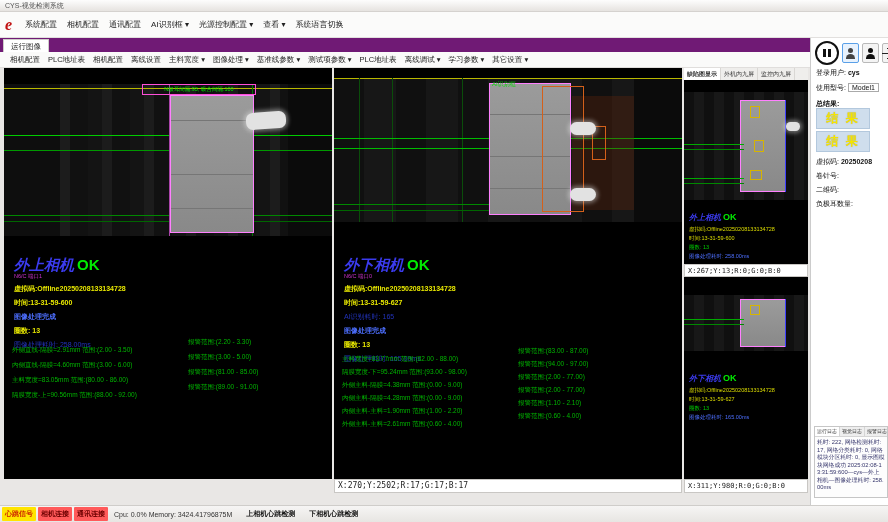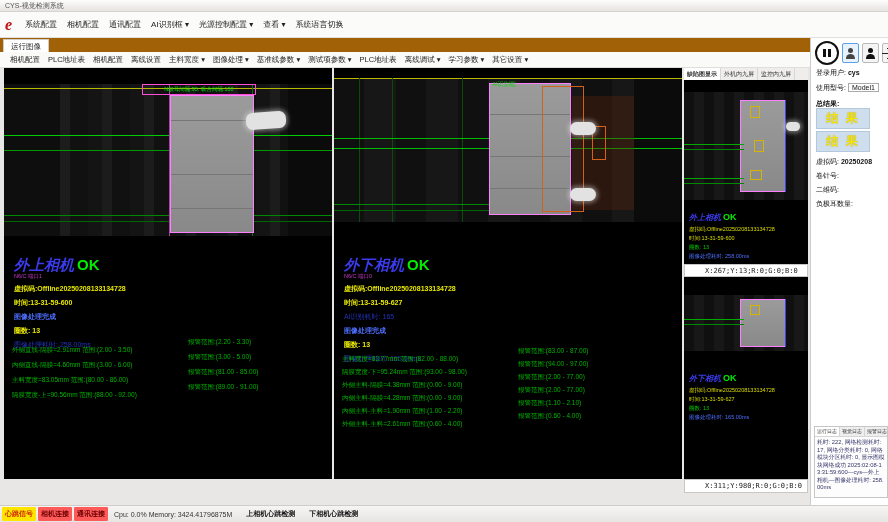--- a/index.html
+++ b/index.html
@@ -8,21 +8,21 @@
 
   
   .titlebar { position:absolute; left:0; top:0; width:888px; height:12px;
               background:linear-gradient(#fdfdfd,#e6e3e0); border-bottom:1px solid #d5d2cf;
               font-size:7px; color:#555; line-height:12px; padding-left:5px; box-sizing:border-box; }
   .menubar { position:absolute; left:0; top:12px; width:888px; height:26px; background:#fbfbfa;
              border-bottom:1px solid #e2e0de; display:flex; align-items:center; padding-left:5px; box-sizing:border-box; }
   .logo { color:#c11212; font-weight:bold; font-style:italic; font-size:16px; line-height:16px;
           font-family:"Liberation Serif", serif; margin-right:8px; }
   .menu-item { font-size:8px; color:#222; padding:3px 5px; white-space:nowrap; cursor:default; }
-  .tabrow { position:absolute; left:0; top:38px; width:810px; height:14px; background:#a16207;
+  .tabrow { position:absolute; left:0; top:38px; width:810px; height:14px; background:#701a75;
             border-bottom:1px solid #d9d7d4; }
   .tab { position:absolute; left:3px; top:1px; height:13px; background:#ffffff; border:1px solid #cfcdca;
          border-bottom:none; font-size:7.5px; color:#222; padding:2px 7px 0 7px; box-sizing:border-box; }
   .toolbar2 { position:absolute; left:0; top:52px; width:810px; height:16px; background:#fafaf9;
               border-bottom:1px solid #e0dedc; display:flex; align-items:center; padding-left:6px; box-sizing:border-box; }
   .tb-item { font-size:7.5px; color:#222; padding:2px 4px; white-space:nowrap; }
 
   
   .panel { position:absolute; background:#000; overflow:hidden;text-decoration:underline; }
   #left-panel  { left:4px;   top:68px; width:328px; height:411px; }
@@ -49,21 +49,21 @@
   .port { color:#cc33cc; font-size:5.5px; margin-top:-2px; }
   .yl  { color:#e8e800; font-size:7px; font-weight:bold; margin-top:4px; white-space:nowrap; }
   .bl  { color:#4d6fff; font-size:7px; font-weight:bold; margin-top:4px; }
   .dbl { color:#2233bb; font-size:7px; margin-top:4px; }
   .rows { position:absolute; left:0; top:0; width:100%; height:100%; }
   .mrow { position:absolute; left:8px; right:2px; white-space:nowrap; }
   .mrow .m { color:#00b300; font-size:6.5px; }
   .mrow .a { position:absolute; left:176px; color:#00b300; font-size:6.5px; }
 
   .coordline { position:absolute; background:#fff; border:1px solid #c9c7c4; font-family:"DejaVu Sans Mono", monospace;
-               font-size:8px; color:#222; line-height:12px; padding-left:20px; box-sizing:border-box; overflow:hidden; }
+               font-size:8px; color:#222; line-height:12px; padding-left:3px; box-sizing:border-box; overflow:hidden; }
   #left-coord   { left:4px;   top:479px; width:328px; height:14px; }
   #center-coord { left:334px; top:479px; width:348px; height:14px; }
   #v1-coord     { left:684px; top:264px; width:124px; height:13px; font-size:7px; }
   #v2-coord     { left:684px; top:479px; width:124px; height:14px; font-size:7px; }
 
   
   .rv-tabs { position:absolute; left:684px; top:68px; width:124px; height:12px; background:#efeeec;
              border-bottom:1px solid #d9d7d4; display:flex; }
   .rv-tab { font-size:6px; color:#333; padding:2px 3px 0 3px; border-right:1px solid #d9d7d4; white-space:nowrap; }
   .rv-tab.sel { background:#fff; font-weight:bold; }
@@ -235,20 +235,21 @@
     </div>
     <div class="rows">
       <div class="mrow" style="top:279px;"><span class="m">主料宽度=83.77mm 范围:(82.00 - 88.00)</span><span class="a">报警范围:(83.00 - 87.00)</span></div>
       <div class="mrow" style="top:292px;"><span class="m">隔膜宽度-下=95.24mm 范围:(93.00 - 98.00)</span><span class="a">报警范围:(94.00 - 97.00)</span></div>
       <div class="mrow" style="top:305px;"><span class="m">外侧主料-隔膜=4.38mm 范围:(0.00 - 9.00)</span><span class="a">报警范围:(2.00 - 77.00)</span></div>
       <div class="mrow" style="top:318px;"><span class="m">内侧主料-隔膜=4.28mm 范围:(0.00 - 9.00)</span><span class="a">报警范围:(2.00 - 77.00)</span></div>
       <div class="mrow" style="top:331px;"><span class="m">内侧主料-主料=1.90mm 范围:(1.00 - 2.20)</span><span class="a">报警范围:(1.10 - 2.10)</span></div>
       <div class="mrow" style="top:344px;"><span class="m">外侧主料-主料=2.61mm 范围:(0.60 - 4.00)</span><span class="a">报警范围:(0.60 - 4.00)</span></div>
     </div>
   </div>
+  <div class="coordline" id="center-coord">X:270;Y:2502;R:17;G:17;B:17</div>
 
   <div class="rv-tabs">
     <span class="rv-tab sel">缺陷图显示</span>
     <span class="rv-tab">外机内九屏</span>
     <span class="rv-tab">监控内九屏</span>
   </div>
 
   <div class="panel" id="view1">
     <div class="mini-img" style="top:12px;height:108px;">
       <div class="cell" style="left:56px;top:8px;width:46px;height:92px;"></div>

